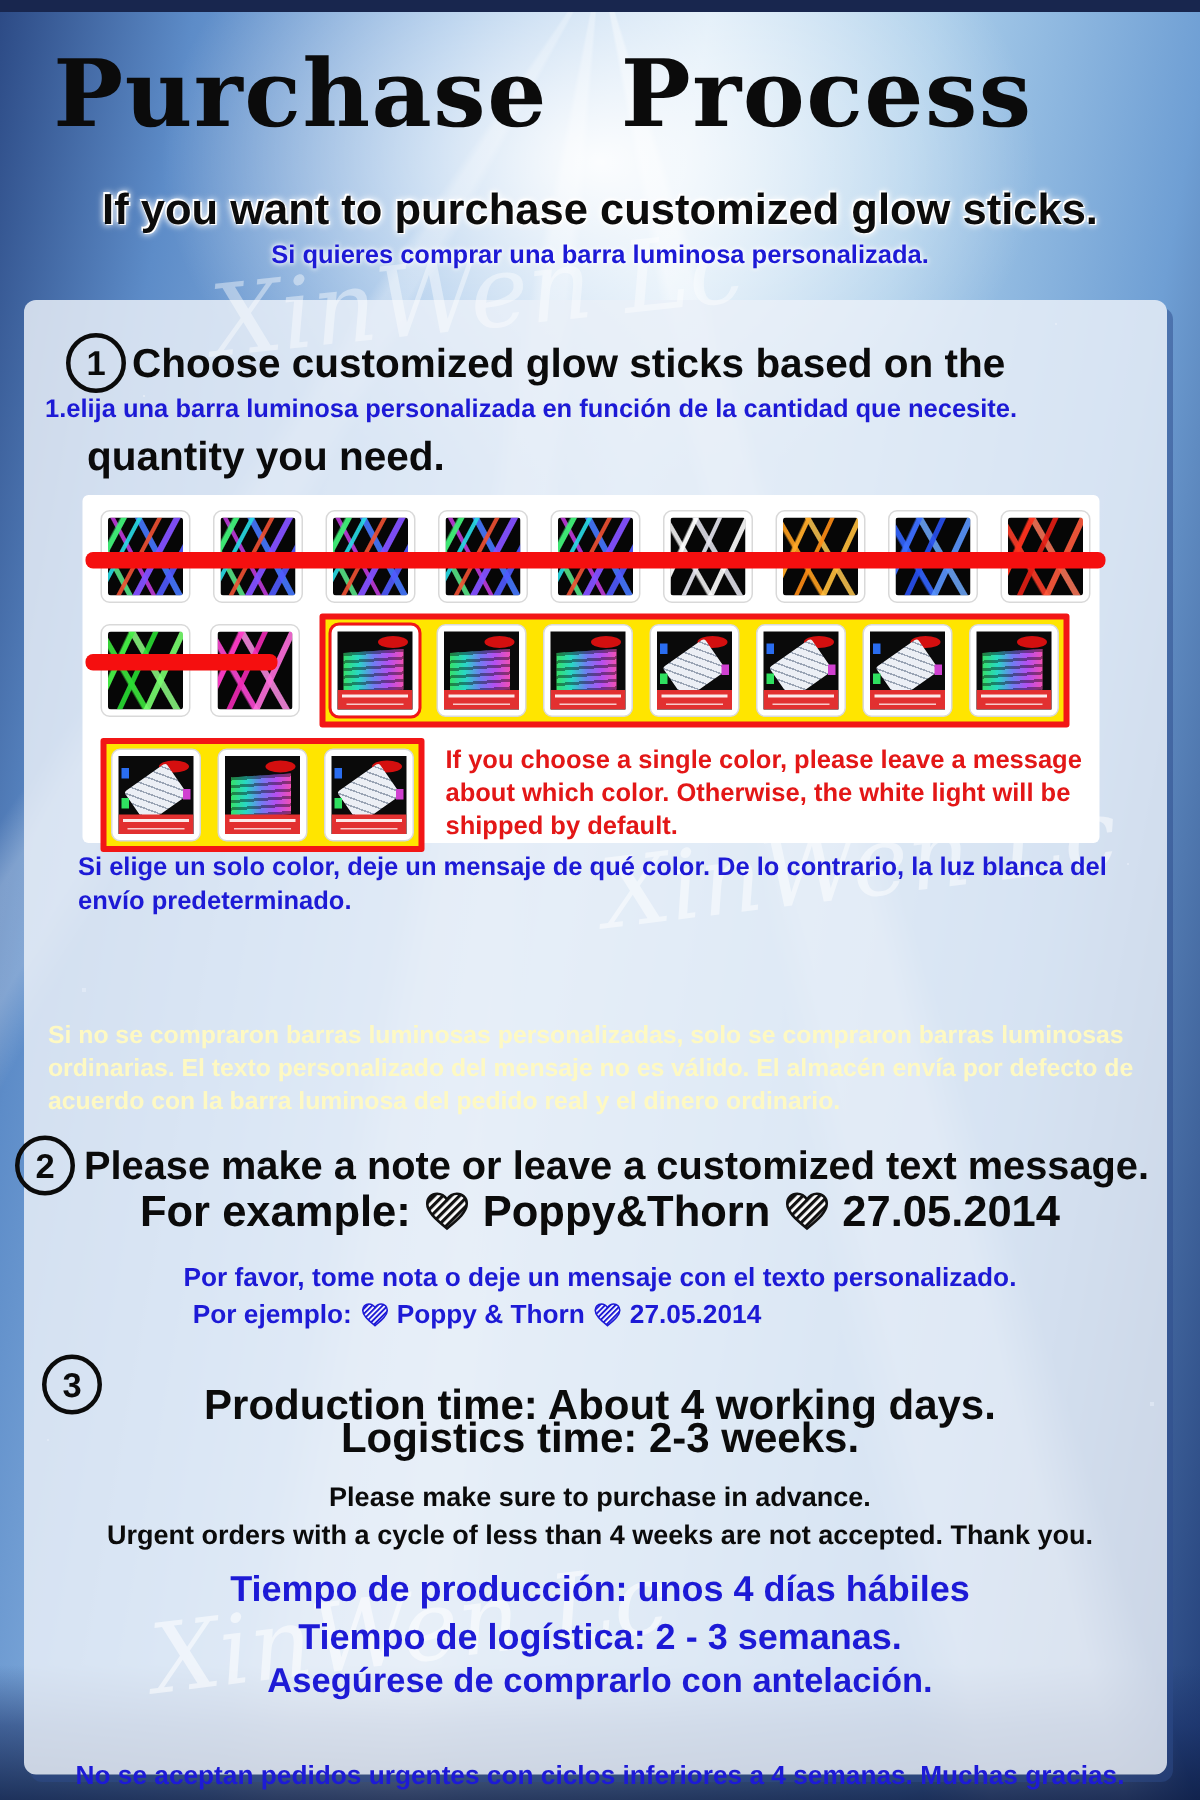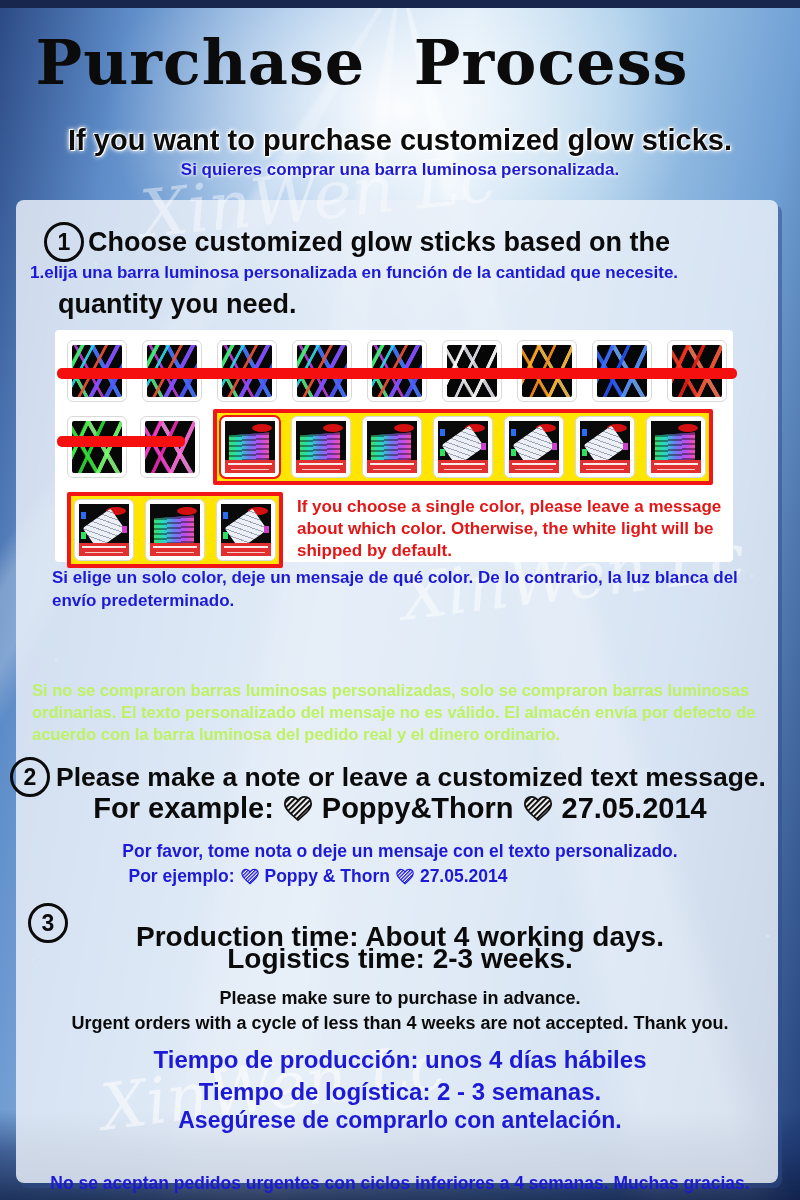--- a/index.html
+++ b/index.html
@@ -117,21 +117,21 @@
 
   .single-note{margin-left:14px;margin-top:4px;width:452px;
     font-size:17px;line-height:22px;font-weight:bold;color:#e31717;}
 
   
   .note-es{position:absolute;left:52px;top:566px;width:700px;
     font-size:17px;line-height:23px;font-weight:bold;color:#1d1ad6;}
   .warn-en{position:absolute;left:32px;top:611px;width:748px;
     font-size:17.5px;line-height:22px;font-weight:bold;color:#e8251c;}
   .warn-es{position:absolute;left:32px;top:679px;width:740px;
-    font-size:16.5px;line-height:22px;font-weight:bold;color:#bef264;}
+    font-size:16.5px;line-height:22px;font-weight:bold;color:#fef9c3;}
 
   
   .s2-head{position:absolute;left:10px;top:757px;display:flex;align-items:center;gap:6px;
     font-size:26.5px;font-weight:bold;color:#0b0b0b;white-space:nowrap;}
   .s2-example{position:absolute;left:0;top:792px;width:800px;text-align:center;
     font-size:29px;font-weight:bold;color:#0b0b0b;}
   .s2-example .heart{width:32px;height:29px;vertical-align:-4px;margin:0 8px;}
   .s2-es1{position:absolute;left:0;top:841px;width:800px;text-align:center;
     font-size:17.5px;font-weight:bold;color:#1d1ad6;}
   .s2-es2{position:absolute;left:0;top:866px;width:636px;text-align:center;

